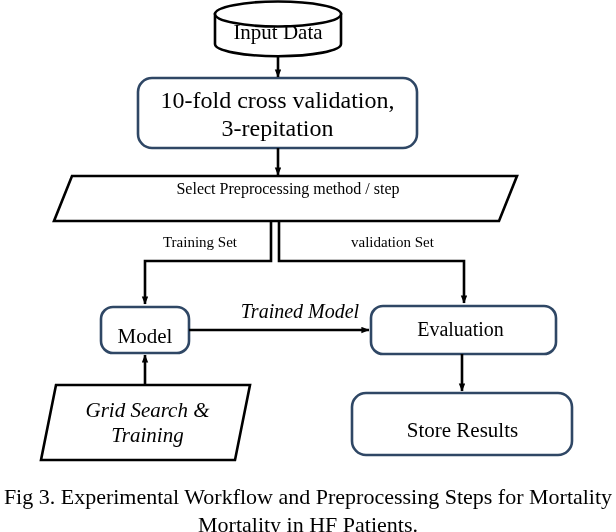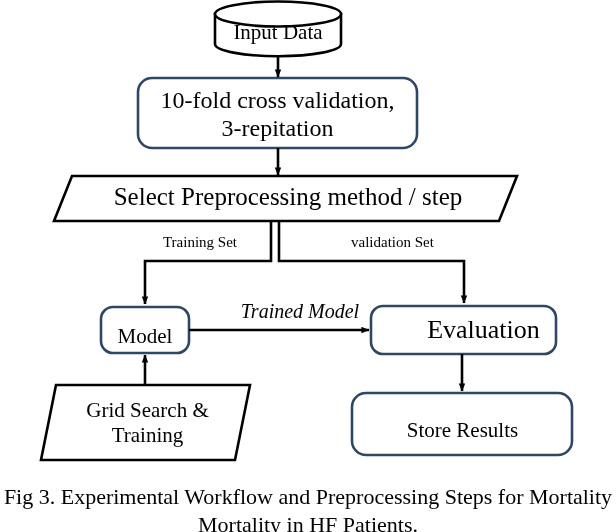--- a/index.html
+++ b/index.html
@@ -41,24 +41,24 @@
   }
   .edge-label {
     position: absolute;
     text-align: center;
     line-height: 1.1;
     white-space: nowrap;
   }
   
   #lbl-input-data   { left: 215px; top: 12px;  width: 126px; height: 40px; font-size: 21px; }
   #lbl-cross-val    { left: 140px; top: 80px;  width: 275px; height: 68px; font-size: 24px; }
-  #lbl-preprocess   { left: 78px;  top: 177px; width: 420px; height: 40px; font-size: 25px; }
+  #lbl-preprocess   { left: 78px;  top: 169px; width: 420px; height: 40px; font-size: 16px; }
   #lbl-model        { left: 101px; top: 308px; width: 88px;  height: 56px; font-size: 21px; }
-  #lbl-evaluation   { left: 391px; top: 307px; width: 185px; height: 46px; font-size: 26px; }
-  #lbl-grid-search  { left: 55px;  top: 388px; width: 185px; height: 70px; font-size: 21px; }
+  #lbl-evaluation   { left: 368px; top: 307px; width: 185px; height: 46px; font-size: 20px; }
+  #lbl-grid-search  { left: 55px;  top: 388px; width: 185px; height: 70px; font-size: 21px; font-style: italic; }
   #lbl-store-results{ left: 353px; top: 394px; width: 219px; height: 73px; font-size: 21px; }
 
   #lbl-training-set   { left: 140px; top: 234px; width: 120px; font-size: 15px; }
   #lbl-validation-set { left: 325px; top: 234px; width: 135px; font-size: 15px; }
   #lbl-trained-model  { left: 230px; top: 300px; width: 140px; font-size: 20px; font-style: italic; }
 
   #figure-caption {
     position: absolute;
     left: 0;
     top: 483px;

